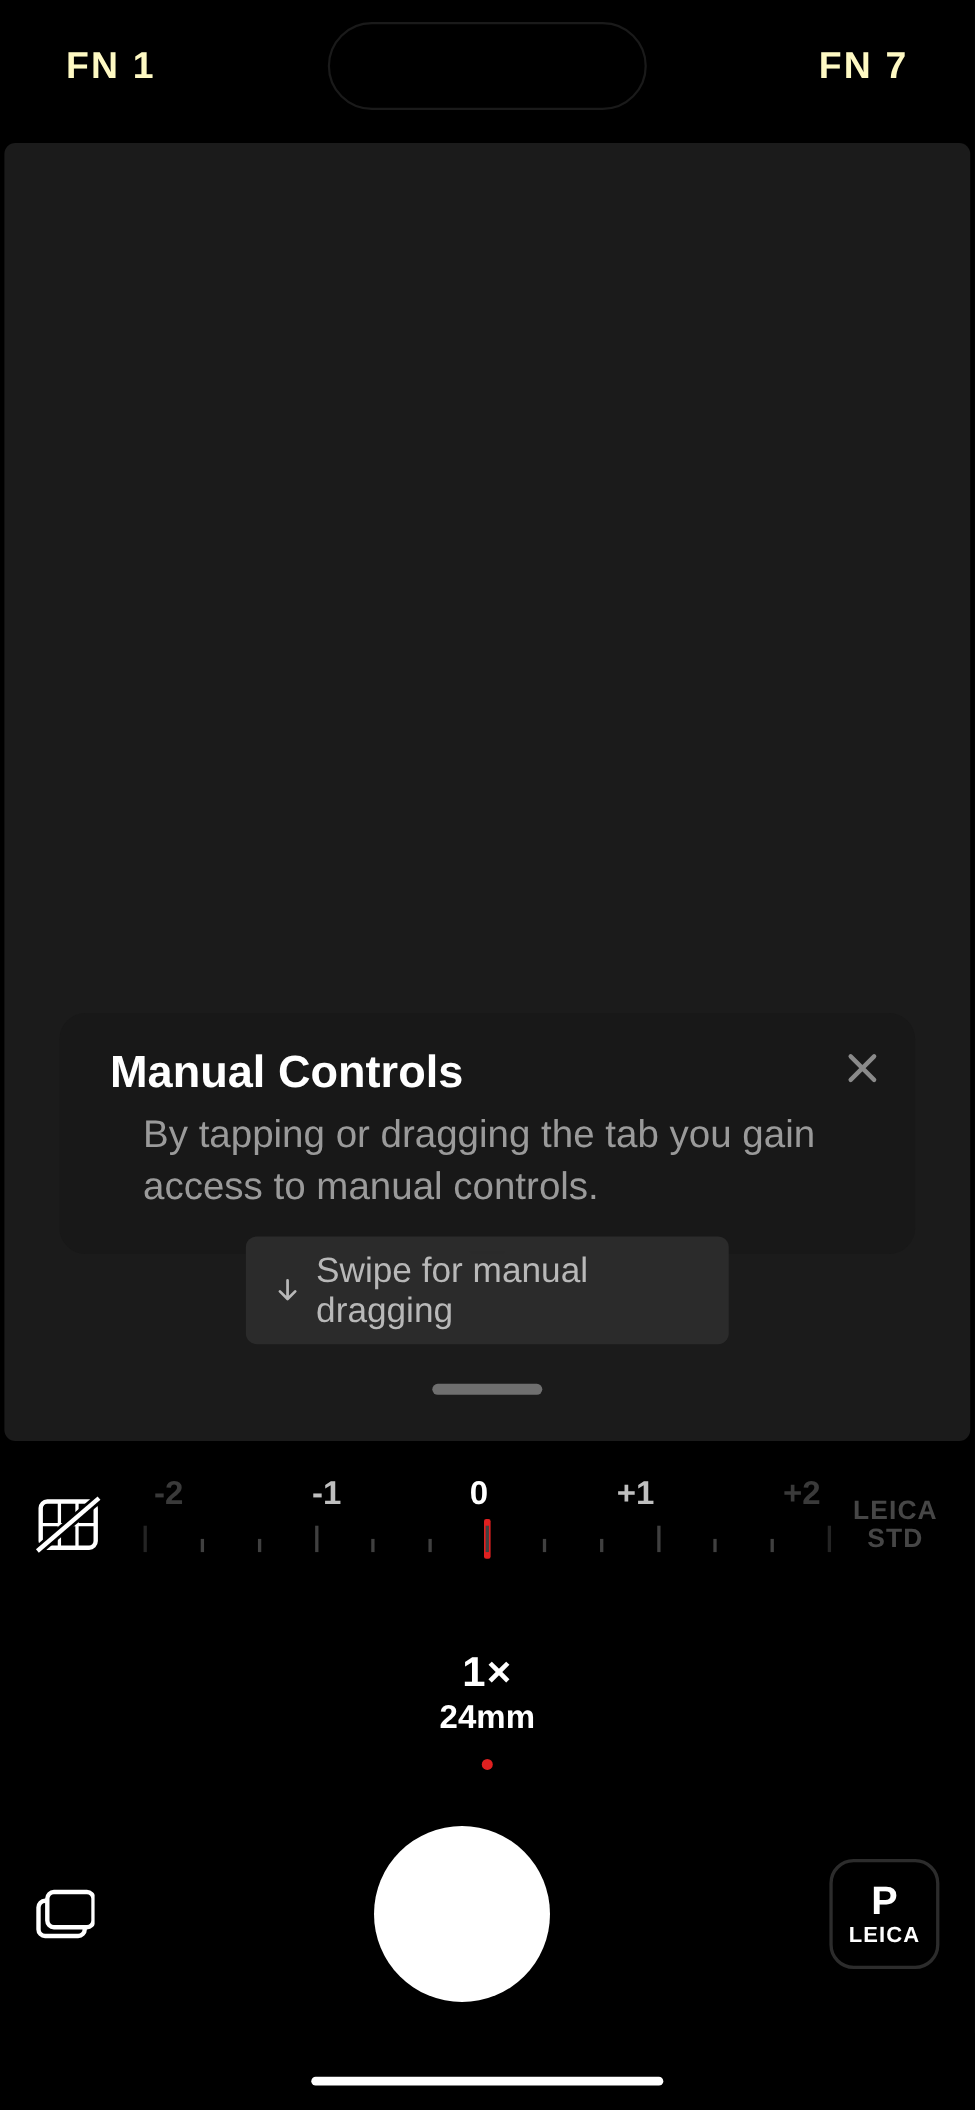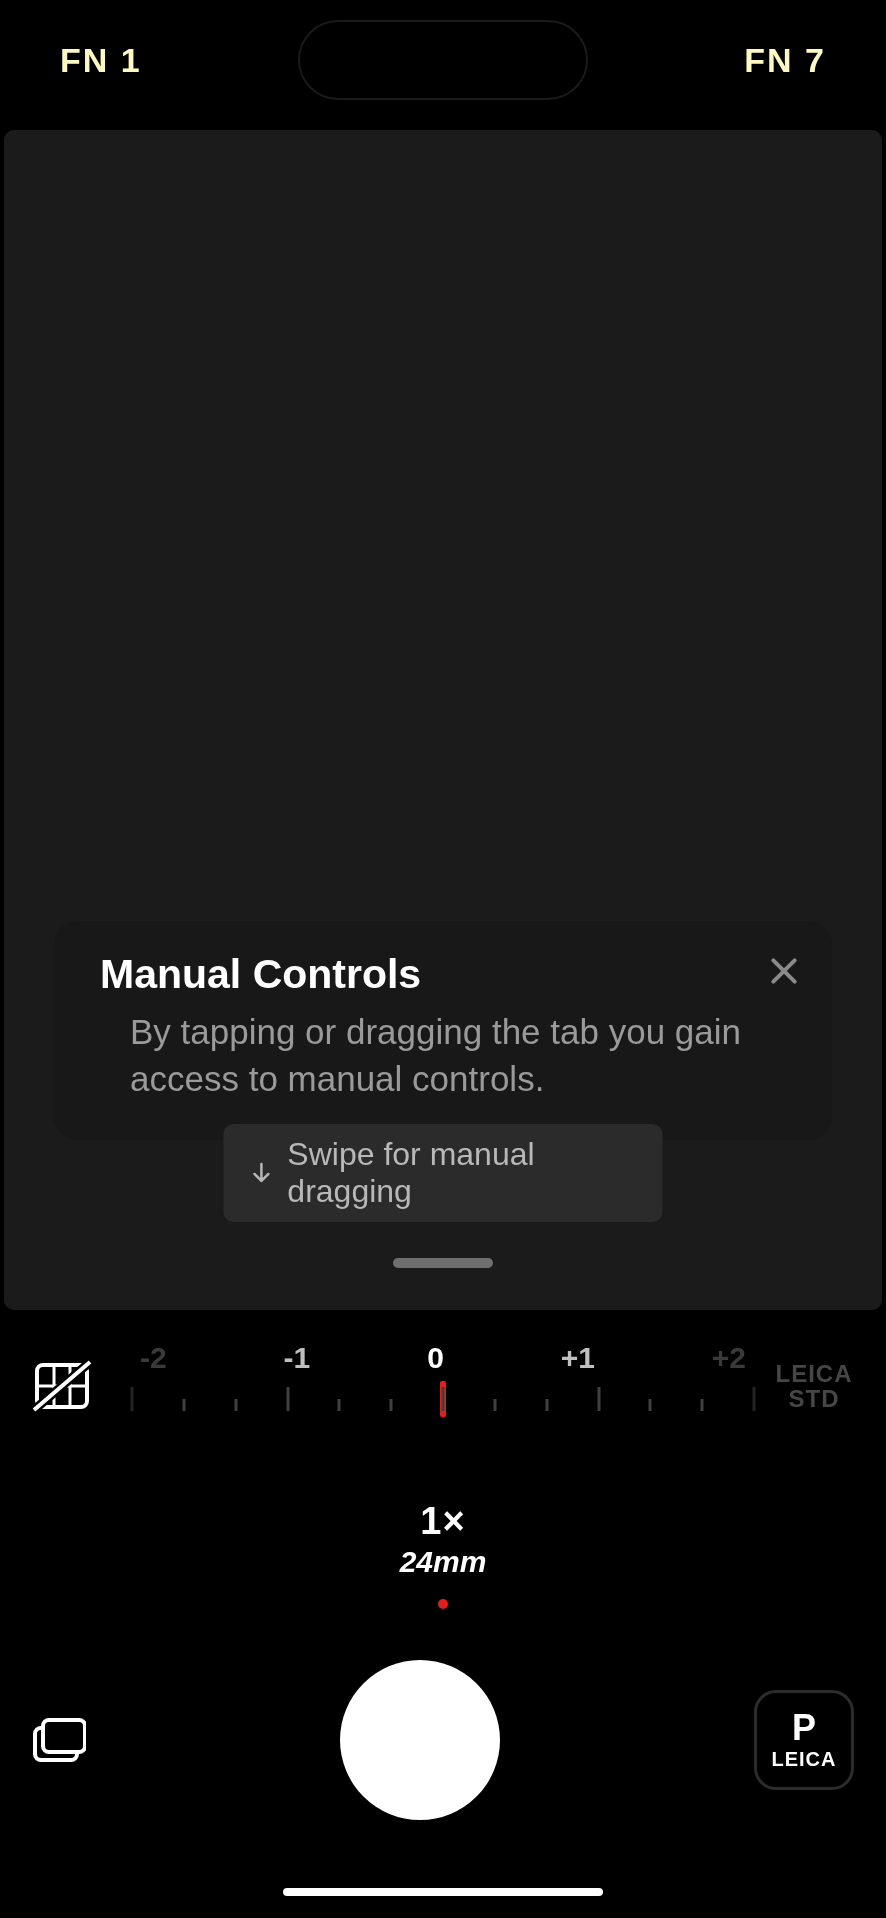--- a/index.html
+++ b/index.html
@@ -28,21 +28,21 @@
     .ev-labels span.center { color: #fff; }
     .ev-ticks { position: relative; height: 42px; margin-top: 6px; }
     .ev-ticks .tick { position: absolute; width: 3px; background: #404040; bottom: 12px; }
     .ev-ticks .tick.small { height: 12px; }
     .ev-ticks .tick.big { height: 24px; }
     .ev-ticks .tick.dim { background: #242424; }
     .ev-ticks .cursor { position: absolute; width: 6px; height: 36px; background: #e02020; bottom: 6px; left: 50%; transform: translateX(-50%); border-radius: 2px; }
     .look-label { color: #464646; text-align: center; font-size: 24px; font-weight: 800; line-height: 1.05; letter-spacing: 1px; width: 80px; }
     .zoom-block { position: absolute; top: 1500px; left: 0; right: 0; text-align: center; color: #fff; font-family: "Arial Narrow", Arial, sans-serif; font-stretch: condensed; }
     .zoom-x { font-size: 38px; font-weight: 700; letter-spacing: 1px; }
-    .zoom-mm { font-size: 30px; font-weight: 600; margin-top: 2px; font-style: italic; }
+    .zoom-mm { font-size: 30px; font-weight: 600; margin-top: 2px; }
     .zoom-dot { width: 10px; height: 10px; background: #e02020; border-radius: 50%; margin: 20px auto 0; }
     .bottom-bar { position: absolute; top: 1640px; left: 0; right: 0; height: 200px; display: flex; align-items: center; justify-content: space-between; padding: 0 32px; }
     .gallery-btn { width: 54px; height: 46px; position: relative; }
     .gallery-btn svg { width: 100%; height: 100%; }
     .shutter { width: 160px; height: 160px; background: #fff; border-radius: 50%; }
     .mode-btn { width: 100px; height: 100px; border: 3px solid #2c2c2c; border-radius: 22px; display: flex; flex-direction: column; align-items: center; justify-content: center; color: #fff; }
     .mode-btn .p { font-size: 36px; font-weight: 700; line-height: 1; }
     .mode-btn .mode { font-size: 20px; font-weight: 800; margin-top: 2px; letter-spacing: 1px; }
     .home-indicator { position: absolute; bottom: 22px; left: 50%; transform: translateX(-50%); width: 320px; height: 8px; background: #fff; border-radius: 6px; }
   </style>

